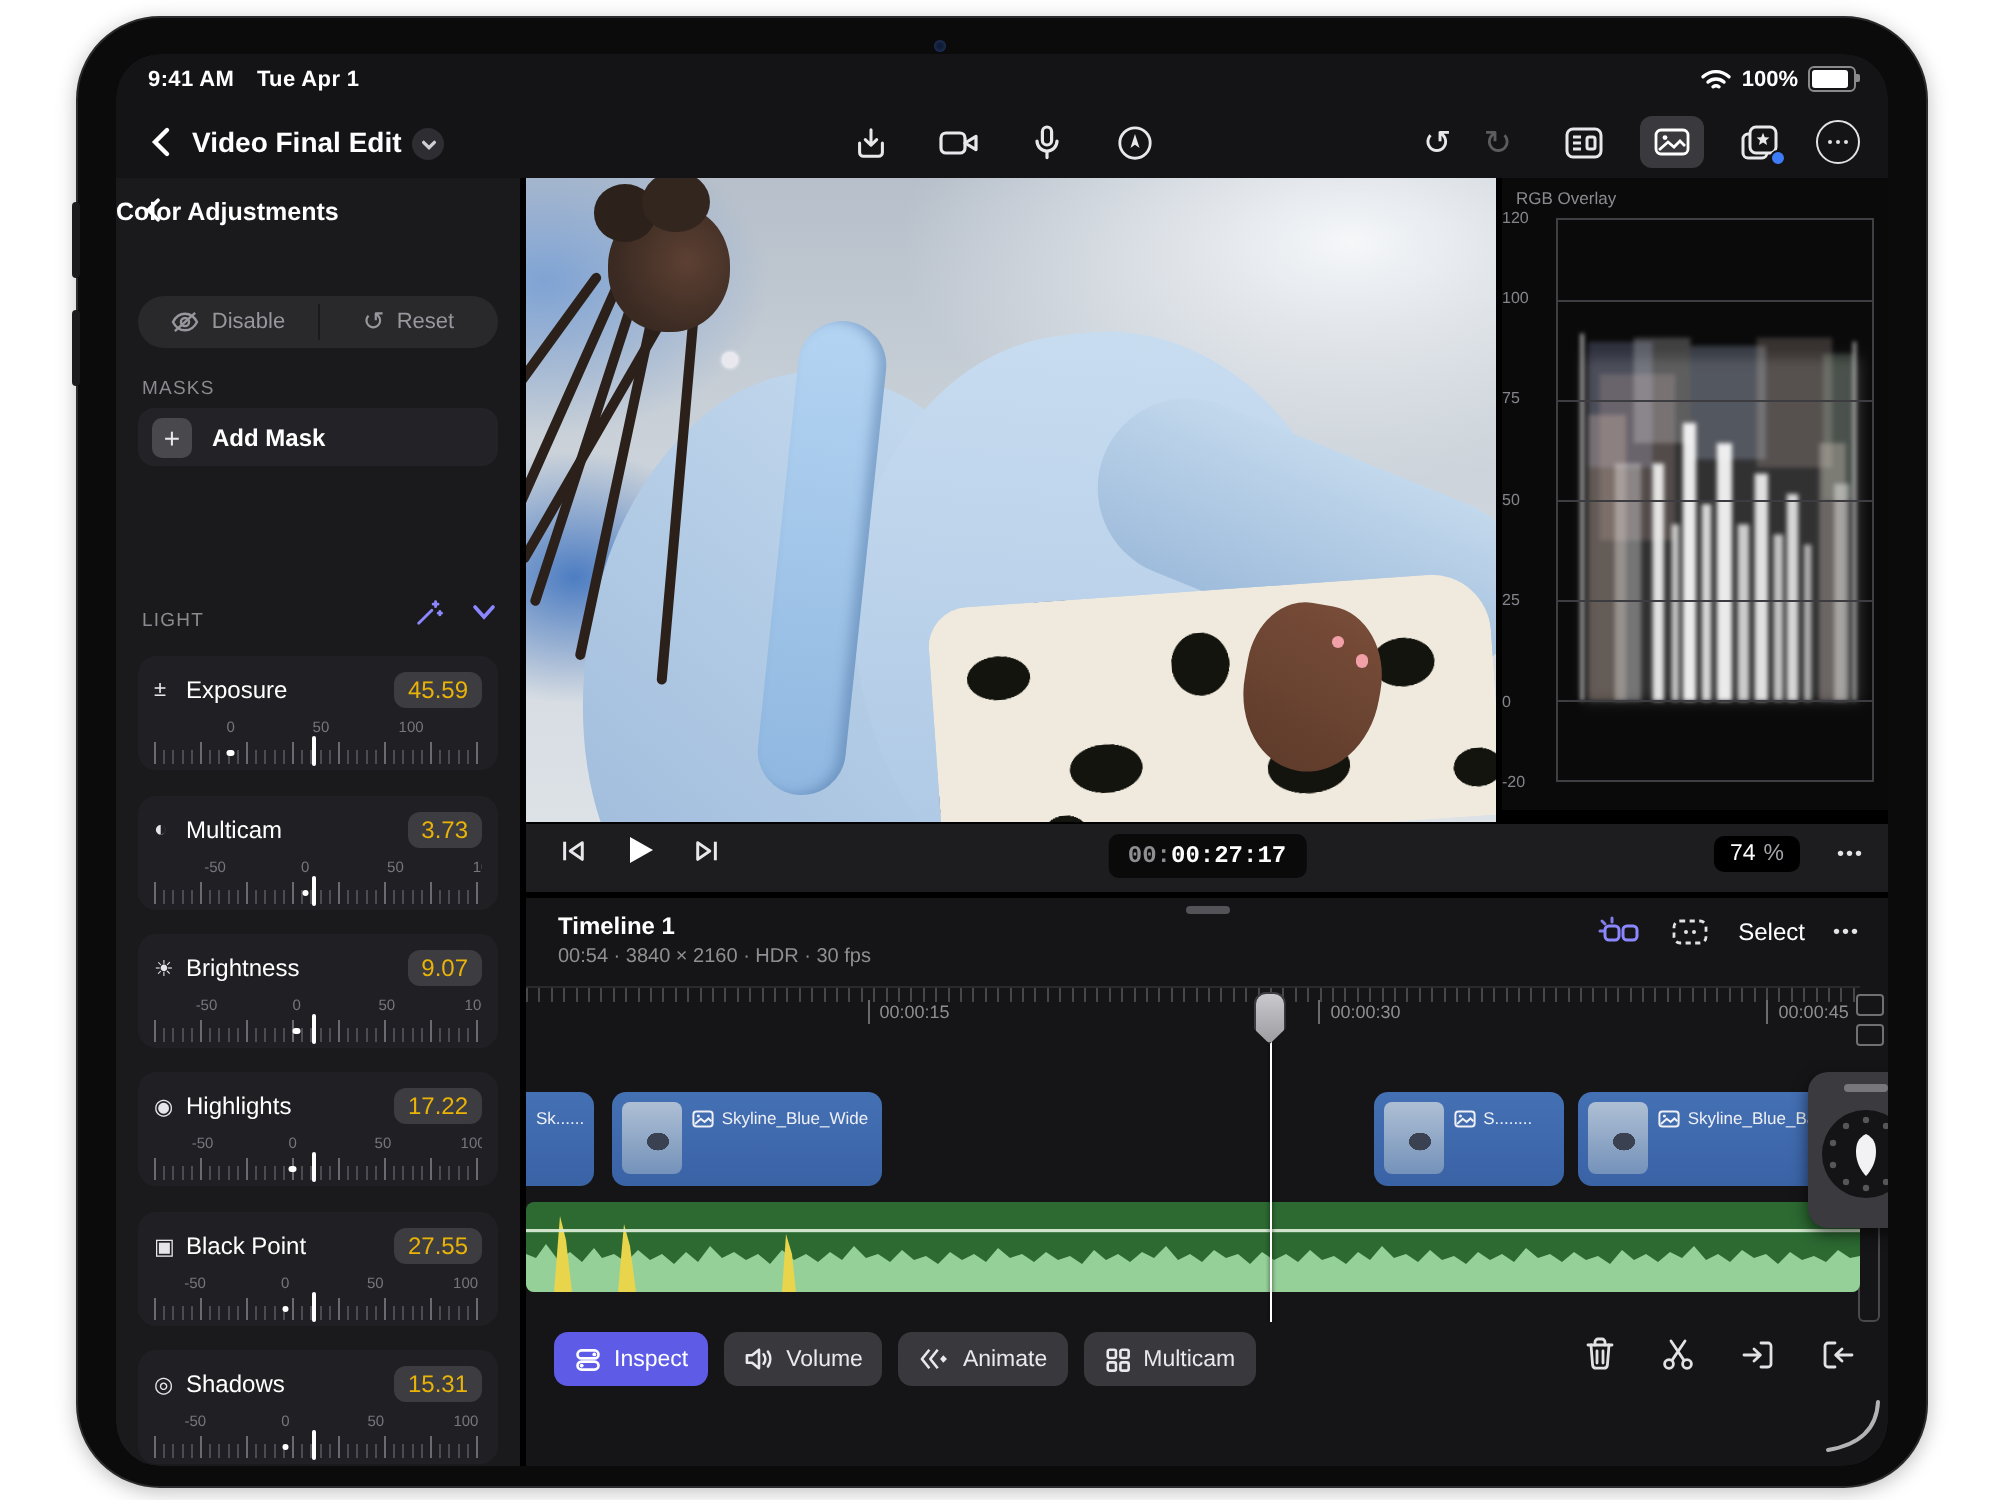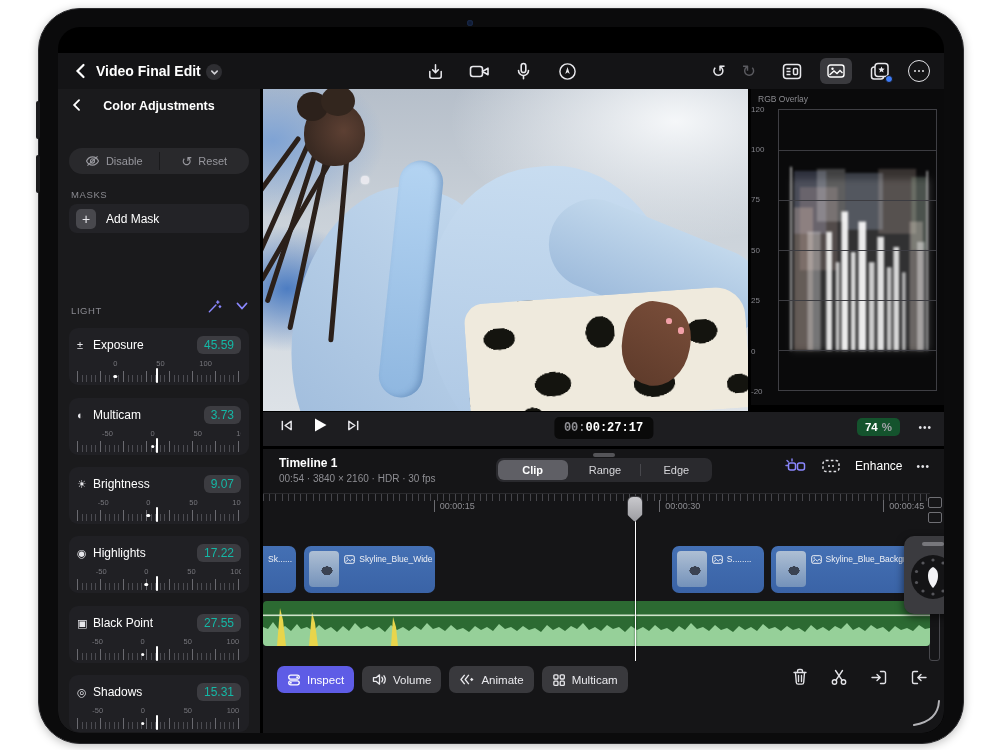--- a/index.html
+++ b/index.html
@@ -32,40 +32,40 @@
   .fx-wrap{position:relative;}
   .fx-badge{position:absolute;right:-1px;bottom:0px;width:6px;height:6px;border-radius:50%;background:#3d7bf7;border:1px solid #141416;}
   .more-circle{width:20px;height:20px;border:1.5px solid #e2e2e6;border-radius:50%;position:relative;}
   .more-circle i{position:absolute;left:50%;top:50%;width:2px;height:2px;border-radius:50%;background:#e2e2e6;transform:translate(-50%,-50%);box-shadow:-4px 0 0 #e2e2e6,4px 0 0 #e2e2e6;}
   
   .body{position:absolute;left:0;top:62px;width:886px;height:644px;background:#000;}
   
   .sidebar{position:absolute;left:0;top:0;width:202px;height:644px;background:#1a1a1c;overflow:hidden;}
   .sidebar-header{position:absolute;left:0;top:0;width:100%;height:34px;}
   .sb-back{position:absolute;left:10px;top:7px;width:20px;height:20px;color:#fff;}
-  .sidebar-title{position:absolute;left:0;top:10px;width:100%;text-align:center;font-size:12.5px;font-weight:bold;color:#fff;}
+  .sidebar-title{position:absolute;left:0;top:10px;width:100%;font-size:12.5px;font-weight:bold;color:#fff;}
   .seg-dr{position:absolute;left:11px;top:59px;width:180px;height:26px;background:#29292c;border-radius:13px;display:flex;}
   .seg-dr .seg{flex:1;display:flex;align-items:center;justify-content:center;gap:6px;color:#97979d;font-size:11px;}
   .seg-divider{width:1px;background:#1a1a1c;margin:4px 0;}
   .masks-label,.light-label{position:absolute;left:13px;font-size:9.5px;letter-spacing:.6px;color:#8a8a90;text-align:center;}
   .masks-label{top:100px;}
   .add-mask{position:absolute;left:11px;top:115px;width:180px;height:29px;background:#232327;border-radius:8px;display:flex;align-items:center;gap:10px;padding-left:7px;box-sizing:border-box;}
   .plus-chip{width:20px;height:20px;background:#48484d;border-radius:5px;color:#e8e8ec;font-size:14px;display:flex;align-items:center;justify-content:center;}
-  .add-mask-label{color:#fff;font-size:12px;font-weight:normal;}
+  .add-mask-label{color:#fff;font-size:12px;font-weight:bold;}
   .enhance-btn{position:absolute;left:11px;top:160px;width:180px;height:29px;background:#29292d;border-radius:8px;display:flex;align-items:center;justify-content:center;gap:8px;}
   .enhance-label{color:#8b88ff;font-size:12px;}
   .light-label{top:216px;}
   .light-icons{position:absolute;right:12px;top:210px;display:flex;gap:14px;align-items:center;}
   
   .slider-card{position:absolute;left:11px;width:180px;height:57px;background:#202024;border-radius:9px;box-sizing:border-box;padding:7px 8px 0 8px;}
   .sc0{top:239px}.sc1{top:309px}.sc2{top:378px}.sc3{top:447px}.sc4{top:517px}.sc5{top:586px}
   .slider-head{display:flex;align-items:center;height:20px;}
   .sl-icon{width:16px;font-size:11px;color:#e6e6ea;text-align:left;}
   .sl-name{flex:1;font-size:12px;color:#fff;}
-  .sl-value{background:#3c3c41;border-radius:6px;padding:2px 7px;font-size:12px;color:#14b8a6;text-align:right;}
+  .sl-value{background:#3c3c41;border-radius:6px;padding:2px 7px;font-size:12px;color:#eab308;text-align:right;}
   .ruler{position:relative;margin-top:4px;height:24px;overflow:hidden;}
   .tick-label{position:absolute;top:0;font-size:7.5px;color:#76767c;transform:translateX(-50%);}
   .ticks{position:absolute;left:0;right:0;bottom:1px;height:11px;
     background:
       repeating-linear-gradient(90deg,#6a6a70 0 1px,transparent 1px 23px),
       repeating-linear-gradient(90deg,#4b4b51 0 1px,transparent 1px 4.6px);
     background-size:100% 11px,100% 7px;background-position:left bottom,left bottom;background-repeat:repeat-x;}
   .zero-dot{position:absolute;bottom:5px;width:3.5px;height:3.5px;border-radius:50%;background:#fff;transform:translateX(-50%);}
   .cur-line{position:absolute;left:48.5%;bottom:0;width:2px;height:15px;background:#fff;border-radius:1px;transform:translateX(-50%);}
   
@@ -110,21 +110,21 @@
   .scope-title{position:absolute;left:7px;top:5px;font-size:8.5px;color:#8a8a8f;}
   .scope-graph{position:absolute;left:27px;top:20px;right:7px;bottom:14px;border:1px solid #3f3f44;}
   .gridline{position:absolute;left:0;right:0;height:1px;background:#3c3c41;}
   .scope-ytick{position:absolute;left:0;width:22px;font-size:8px;color:#84848a;transform:translateY(-50%);}
   
   .transport{position:absolute;left:0;top:322px;width:681px;height:34px;background:#1d1d20;border-top:1px solid #000;}
   .tr-left{position:absolute;left:16px;top:5px;display:flex;gap:18px;align-items:center;}
   .timecode{position:absolute;left:50%;top:5px;transform:translateX(-50%);background:#0a0a0a;border-radius:5px;padding:4px 10px;font-family:"Liberation Mono","DejaVu Sans Mono",monospace;font-size:12px;font-weight:bold;}
   .tc-dim{color:#8e8e93;}
   .tc-main{color:#fff;}
-  .zoom-chip{position:absolute;right:44px;top:6px;background:#14532d;border-radius:5px;padding:3px 8px;font-size:11.5px;color:#fff;font-weight:bold;}
+  .zoom-chip{position:absolute;right:44px;top:6px;background:#000000;border-radius:5px;padding:3px 8px;font-size:11.5px;color:#fff;}
   .zoom-chip .pct{color:#a2a2a8;margin-left:4px;}
   .tr-more{position:absolute;right:12px;top:10px;font-size:10px;letter-spacing:1px;color:#e4e4e8;}
   
   .tl-panel{position:absolute;left:0;top:360px;width:681px;height:284px;background:#151517;}
   .tl-drag{position:absolute;left:50%;top:4px;transform:translateX(-50%);width:22px;height:4px;border-radius:2px;background:#545458;}
   .tl-title{position:absolute;left:16px;top:7px;font-size:12px;font-weight:bold;color:#fff;}
   .tl-meta{position:absolute;left:16px;top:24px;font-size:10px;color:#8e8e93;}
   .tl-seg{position:absolute;left:50%;transform:translateX(-50%);top:9px;width:216px;height:24px;background:#2a2a2e;border-radius:7px;display:flex;align-items:center;}
   .tl-seg .mode{flex:1;text-align:center;font-size:11px;color:#d6d6da;line-height:24px;border-radius:6px;}
   .tl-seg .mode.sel{background:#5f5f65;color:#fff;margin:2px;line-height:20px;font-weight:bold;}
@@ -135,21 +135,21 @@
   
   .tl-ruler{position:absolute;left:0;top:44px;width:667px;height:28px;border-top:1px solid #2a2a2d;
     background:repeating-linear-gradient(90deg,#46464b 0 1px,transparent 1px 6.2px);
     background-size:100% 7px;background-repeat:repeat-x;background-position:top;}
   .ruler-label{position:absolute;top:6px;font-size:9px;color:#8e8e93;padding-left:5px;border-left:1px solid #6a6a6f;height:12px;line-height:12px;}
   .rl0{left:25.6%}.rl1{left:59.4%}.rl2{left:93%}
   .track-ctl{position:absolute;right:2px;top:48px;display:flex;flex-direction:column;gap:4px;}
   .track-ctl i{width:12px;height:9px;border:1.5px solid #6f6f74;border-radius:2px;}
   .v-rail{position:absolute;right:4px;top:110px;width:9px;height:100px;border:1.5px solid #48484d;border-radius:3px;}
   
-  .clips{position:absolute;left:0;top:97px;width:667px;height:47px;}
+  .clips{position:absolute;left:0;top:97px;width:667px;height:47px;padding-left:24px;}
   .clip{position:absolute;top:0;height:47px;background:linear-gradient(180deg,#4470b4,#3a63a6);border-radius:7px;overflow:hidden;display:flex;align-items:flex-start;box-sizing:border-box;padding:5px 0 0 5px;gap:5px;}
   .c0{left:0;width:4.9%;border-radius:0 7px 7px 0;}
   .c1{left:6.2%;width:19.6%;}
   .c2{left:26.6%;width:33.6%;border:2.5px solid #ecca32;padding-top:3px;}
   .c3{left:61.3%;width:13.8%;}
   .c4{left:76.1%;width:23.9%;border-radius:7px 0 0 7px;}
   .thumb{flex:none;width:30px;height:36px;border-radius:4px;background:
     radial-gradient(10px 8px at 60% 55%, #3a4252 0 55%, transparent 56%),
     linear-gradient(180deg,#aebfd4,#7492ba);}
   .clip-label{display:flex;align-items:center;gap:4px;margin-top:3px;font-size:8.5px;color:#eef0f5;white-space:nowrap;}
@@ -176,20 +176,40 @@
 <body>
 
 <div class="page">
   <div class="device">
     <div class="side-btn sb1"></div>
     <div class="side-btn sb2"></div>
     <div class="camera-dot"></div>
 
     <div class="screen">
 
+      <div class="statusbar">
+        <div class="sb-left">
+          <span>9:41 AM</span>
+          <span class="date">Tue Apr 1</span>
+        </div>
+        <div class="sb-right">
+          <span class="tool-icon" style="width:16px;height:12px;">
+            <svg width="16" height="12" viewBox="0 0 16 12" fill="none" stroke="#fff" stroke-width="1.7" stroke-linecap="round">
+              <path d="M1.5,4.4 a9.5,9.5 0 0 1 13,0"></path>
+                <path d="M4,7 a6,6 0 0 1 8,0"></path>
+                <path d="M6.5,9.4 a2.6,2.6 0 0 1 3,0"></path>
+            </svg>
+          </span>
+          <span>100%</span>
+          <span class="battery">
+              <span class="fill"></span>
+              <span class="nub"></span>
+            </span>
+        </div>
+      </div>
 
       <div class="appbar">
         <span class="back-chevron">
           <svg width="22" height="22" viewBox="0 0 22 22" fill="none" stroke="#fff" stroke-width="2.2" stroke-linecap="round">
               <path d="M13.5,5 L7.5,11 L13.5,17"></path>
             </svg>
         </span>
         <span class="proj-title">Video Final Edit</span>
         <span class="proj-chevron">
           <svg width="9" height="9" viewBox="0 0 10 10" fill="none" stroke="#cfcfd4" stroke-width="1.8" stroke-linecap="round">
@@ -511,39 +531,33 @@
               <span>74</span><span class="pct">%</span>
             </div>
             <div class="tr-more">•••</div>
           </div>
 
           <div class="tl-panel">
             <div class="tl-drag"></div>
             <div class="tl-title">Timeline 1</div>
             <div class="tl-meta">00:54 · 3840 × 2160 · HDR · 30 fps</div>
 
-            <div class="tl-seg">
-              <div class="mode sel">Clip</div>
-              <div class="mode">Range</div>
-              <div class="mode-div"></div>
-              <div class="mode">Edge</div>
-            </div>
 
             <div class="tl-right">
               <svg width="22" height="16" viewBox="0 0 22 16" fill="none" stroke="#8b88ff" stroke-width="1.5" stroke-linecap="round">
                 <rect x="3.5" y="5" width="7" height="7" rx="2"></rect>
                   <rect x="12.5" y="5" width="7" height="7" rx="2"></rect>
                 <path d="M2,2.5 l1.5,1.5 M7,1 v2 M1,7.5 h2" opacity="0.9"></path>
               </svg>
               <svg width="20" height="16" viewBox="0 0 20 16" fill="none" stroke="#e2e2e6" stroke-width="1.4">
                 <rect x="2" y="2.5" width="16" height="11" rx="3" stroke-dasharray="2.6 2.2"></rect>
                   <circle cx="8" cy="8" r="1" fill="#e2e2e6" stroke="none"></circle>
                   <circle cx="12" cy="8" r="1" fill="#e2e2e6" stroke="none"></circle>
               </svg>
-              <span class="select-label">Enhance</span>
+              <span class="select-label">Select</span>
               <span class="tl-more">•••</span>
             </div>
 
             <div class="tl-ruler">
               <span class="ruler-label rl0">00:00:15</span>
               <span class="ruler-label rl1">00:00:30</span>
               <span class="ruler-label rl2">00:00:45</span>
             </div>
             <div class="track-ctl">
                 <i></i>

